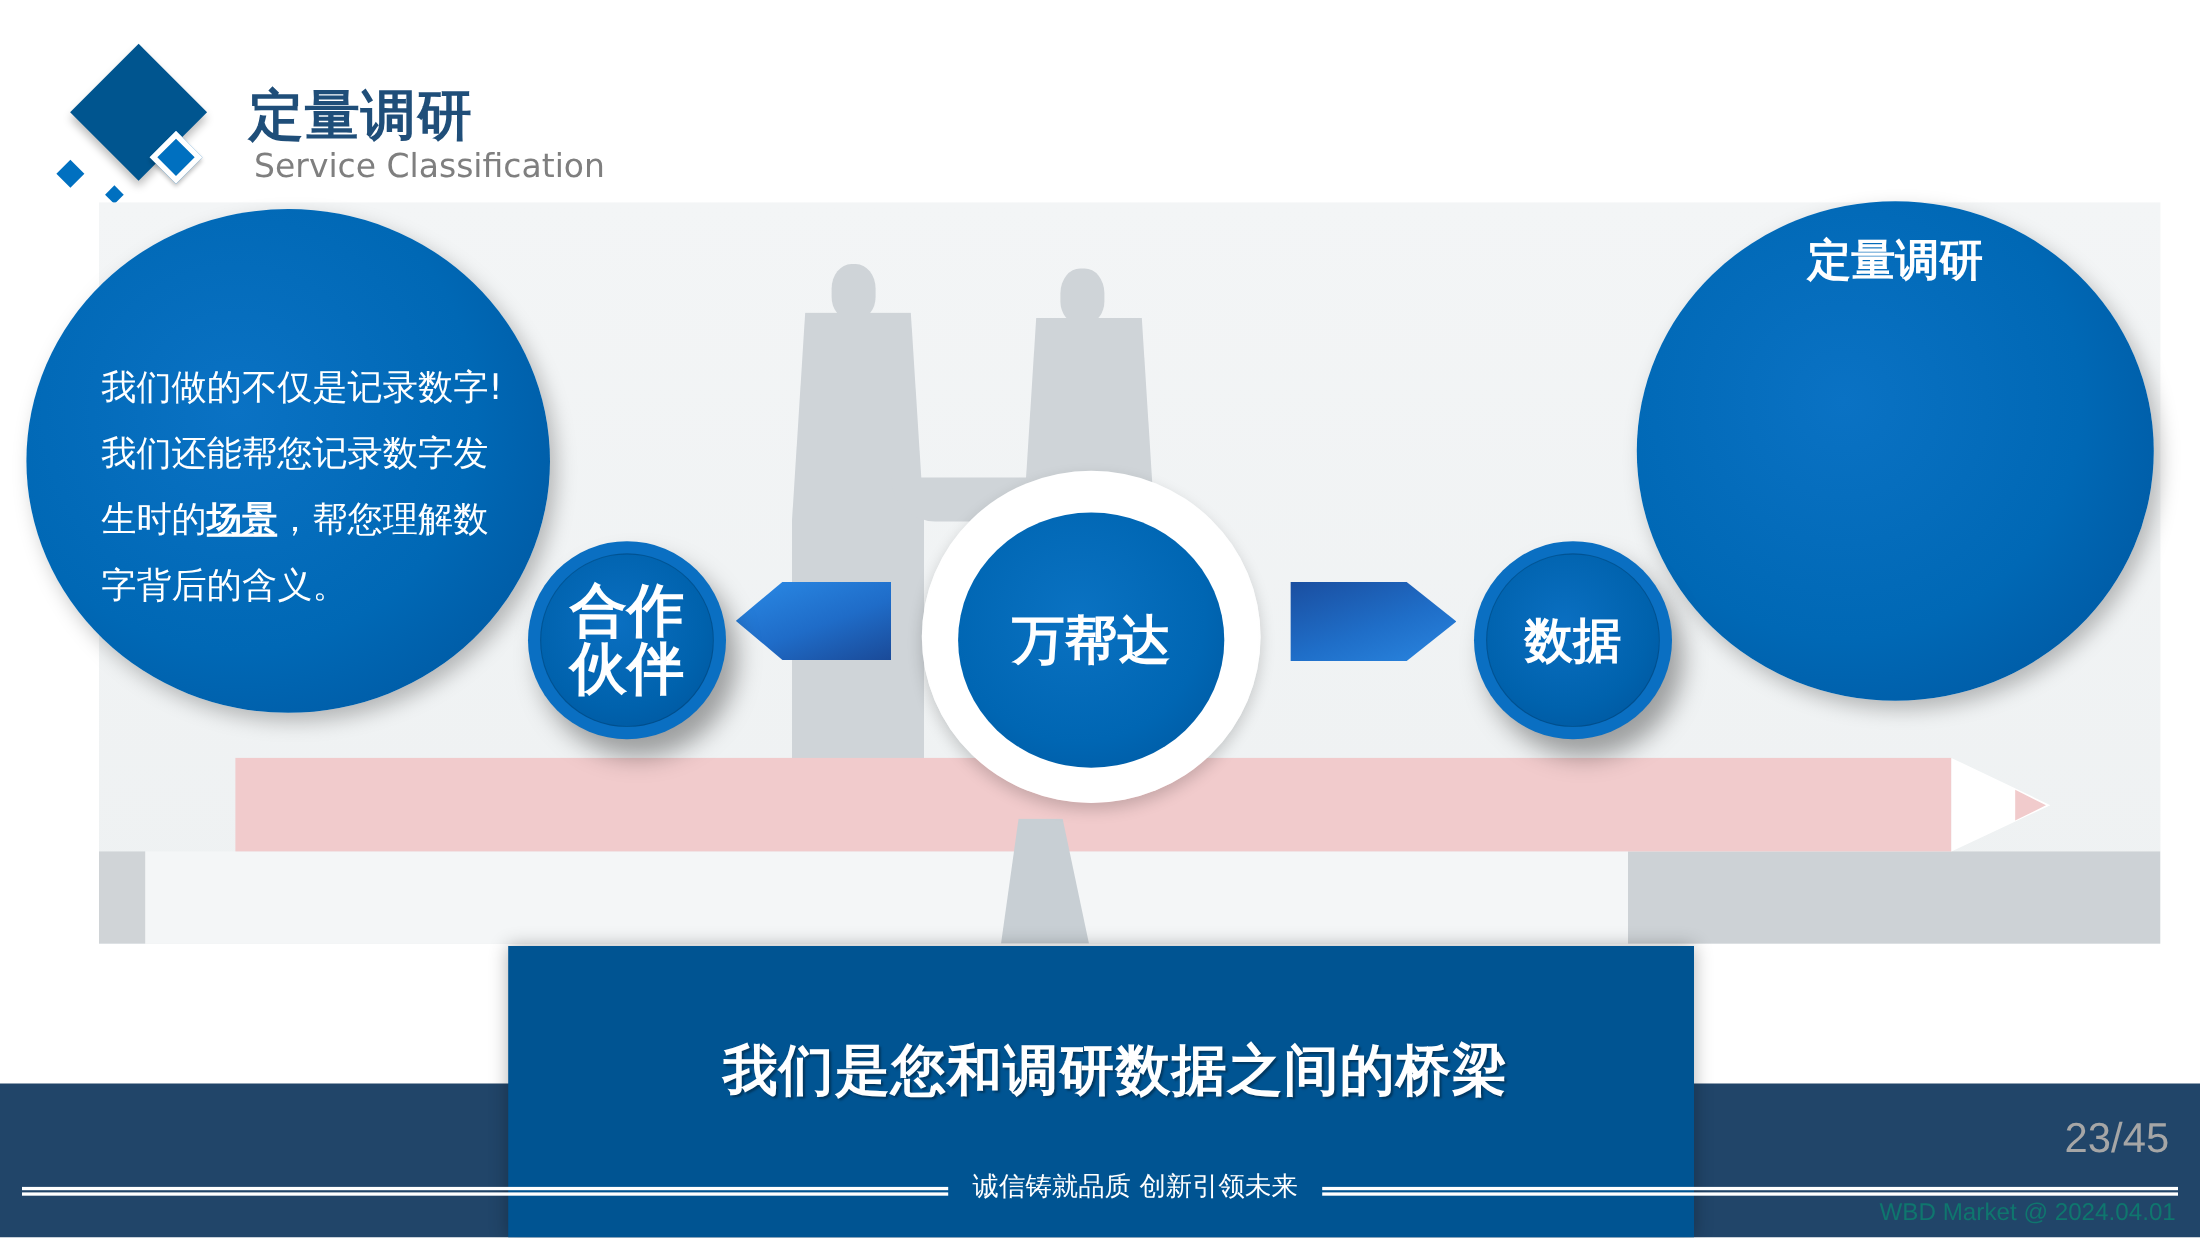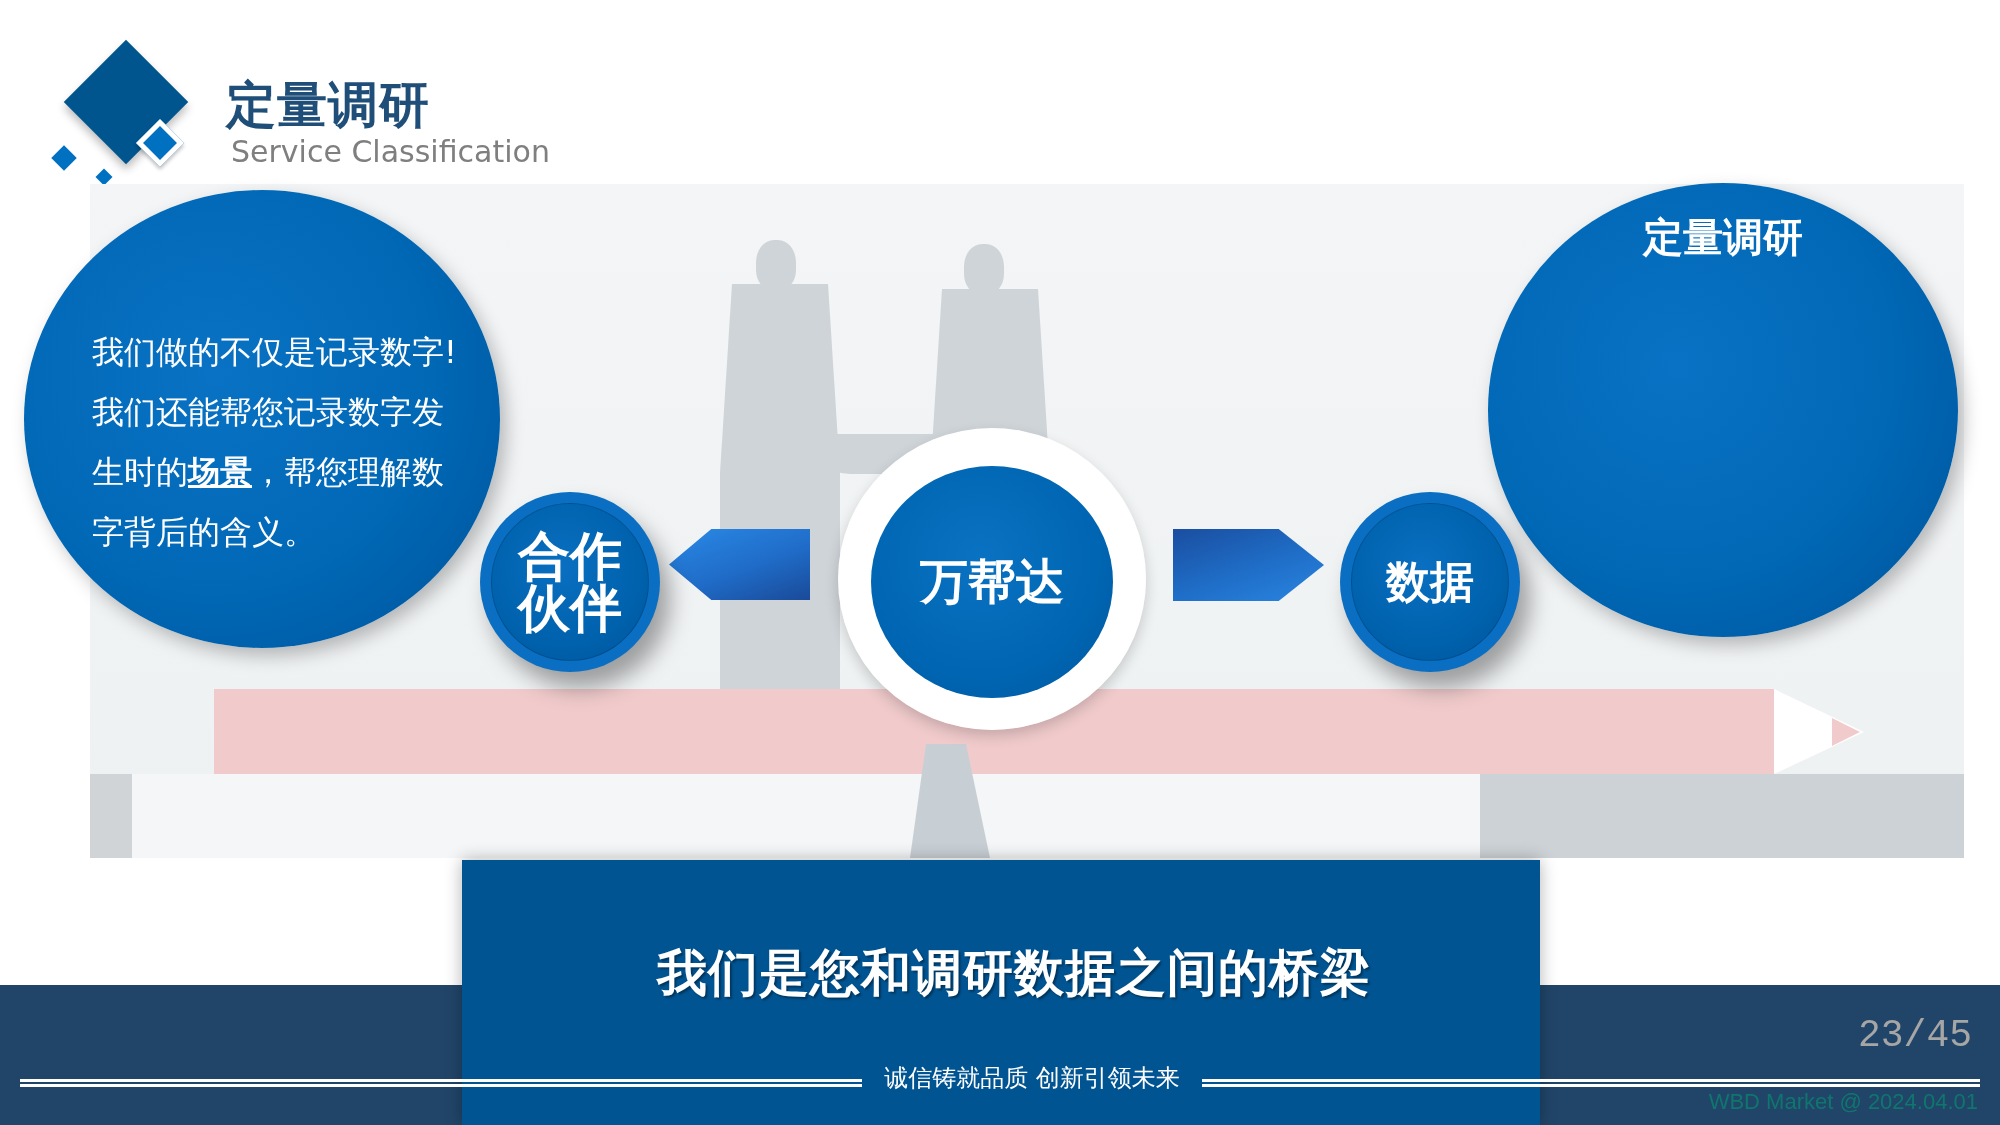--- a/index.html
+++ b/index.html
@@ -91,21 +91,21 @@
               box-shadow: 0 0 16px rgba(0,0,0,0.3); }
     .banner-text { position: absolute; left: 0; width: 100%; top: 80px; text-align: center;
                    font-size: 50px; font-weight: bold; color: #ffffff; letter-spacing: 1px;
                    text-shadow: 2px 2px 2px rgba(0,0,0,0.35); margin-left: 13px; }
     .dline { position: absolute; height: 8px; border-top: 3px solid #ffffff; border-bottom: 3px solid #ffffff; }
     .dline-left { left: 20px; top: 1079px; width: 842px; }
     .dline-right { left: 1202px; top: 1079px; width: 778px; }
     .tagline { position: absolute; left: 862px; width: 340px; top: 1064px; text-align: center;
                font-size: 24px; color: #ffffff; line-height: 28px; }
     .page-num { position: absolute; right: 28px; top: 1014px; font-size: 38px; color: #a6a6a6;
-                font-family: Liberation Mono, monospace; }
+                font-family: Liberation Sans, sans-serif; }
     .footer-credit { position: absolute; right: 22px; top: 1089px; font-size: 22px; color: #0f766e;
                      font-family: "Liberation Sans", sans-serif; }
   </style>
 </head>
 <body>
 
 <div class="logo">
   <div class="dia dia-big"></div>
   <div class="dia dia-mid"></div>
   <div class="dia dia-s1"></div>

